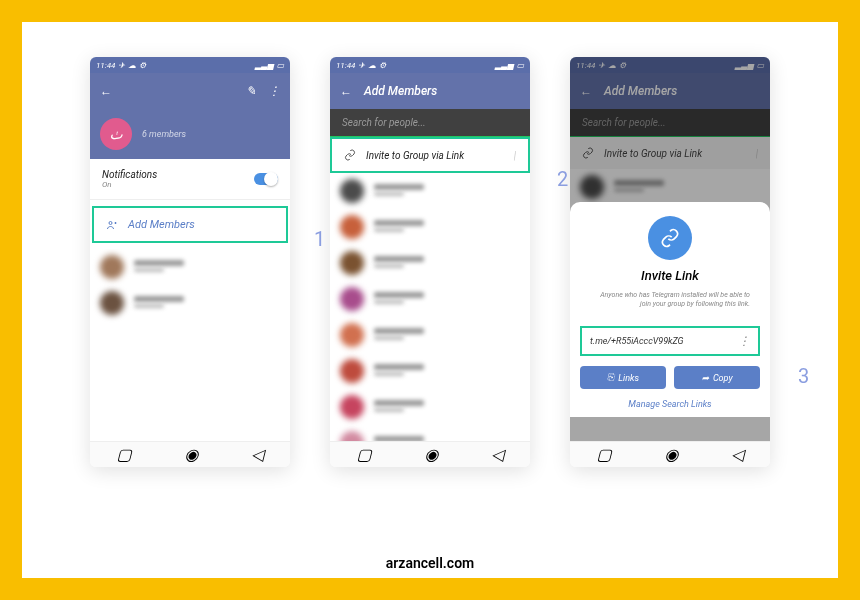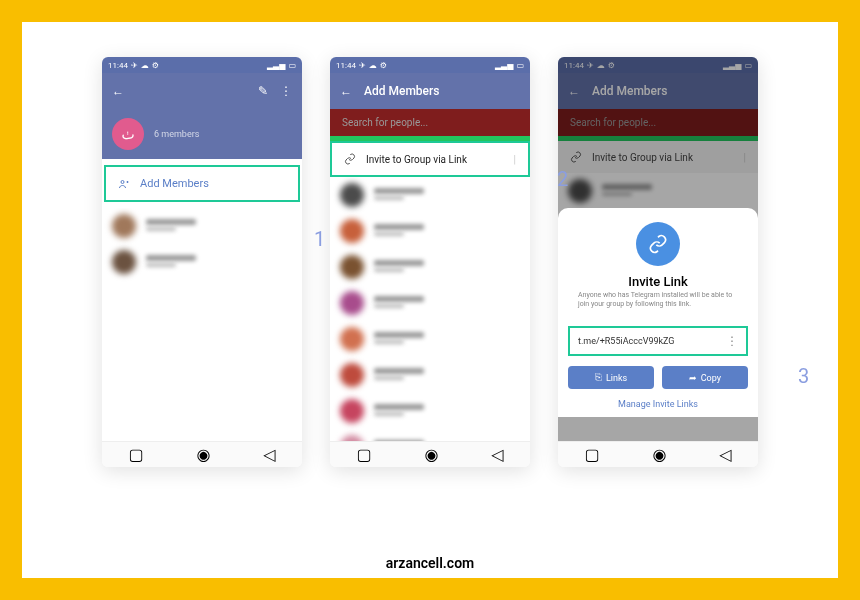--- a/index.html
+++ b/index.html
@@ -10,22 +10,23 @@
     border: 22px solid #f9be00;
     position: relative;
     display: flex;
     flex-direction: column;
   }
   .content-area {
     flex: 1;
     display: flex;
     justify-content: center;
     align-items: flex-start;
-    gap: 28px;
+    gap: 40px;
     padding: 35px 64px 0;
+    font-style: italic;
   }
   .phone {
     width: 200px;
     height: 410px;
     background: #fff;
     border-radius: 6px;
     box-shadow: 0 4px 20px rgba(0,0,0,0.12);
     display: flex;
     flex-direction: column;
     overflow: hidden;
@@ -101,25 +102,25 @@
     padding: 10px 12px;
     display: flex;
     align-items: center;
     gap: 10px;
     color: #5b7fc7;
     font-size: 11px;
     border: 2px solid #1ec997;
     margin: 6px 2px;
   }
   .search-row {
-    background: #7f1d1d;
+    background: #404040;
     padding: 8px 12px;
     font-size: 10px;
     color: #999;
-    border-bottom: 5px solid #22c55e;
+    border-bottom: 1px solid #22c55e;
   }
   .invite-row {
     background: #fff;
     padding: 10px 12px;
     display: flex;
     align-items: center;
     gap: 10px;
     font-size: 10px;
     color: #222;
     border: 2px solid #1ec997;
@@ -217,22 +218,22 @@
     color: #fff;
   }
   .sheet-title {
     font-size: 13px;
     font-weight: 500;
     margin-top: 8px;
   }
   .sheet-desc {
     font-size: 7px;
     color: #888;
-    text-align: left;
-    margin-top: 2px;
+    text-align: right;
+    margin-top: 8px;
     line-height: 1.3;
     padding: 0 10px;
   }
   .link-box {
     width: 100%;
     border: 2px solid #1ec997;
     padding: 6px 8px;
     margin-top: 17px;
     display: flex;
     justify-content: space-between;
@@ -294,20 +295,27 @@
         <span>←</span>
         <span class="spacer"></span>
         <span>✎</span>
         <span>⋮</span>
       </div>
       <div class="group-header">
         <div class="group-avatar">ٺ</div>
         <div>
           <div class="group-sub">6 members</div>
         </div>
+      </div>
+      <div class="notif-row">
+        <div>
+          <div class="notif-label">Notifications</div>
+          <div class="notif-sub">On</div>
+        </div>
+        <div class="toggle"></div>
       </div>
       <div class="add-members-row">
         <svg class="icon-svg" viewBox="0 0 24 24" fill="none" stroke="#5b7fc7" stroke-width="2">
             <circle cx="9" cy="8" r="3"></circle>
             <path d="M3 20c0-3 3-5 6-5s6 2 6 5"></path>
             <path d="M17 8h4M19 6v4"></path>
           </svg>
         <span>Add Members</span>
       </div>
       <div class="contact-list" id="list1">
@@ -487,21 +495,21 @@
           <div class="btn-row">
             <div class="btn">
               <span>⎘</span>
               <span>Links</span>
             </div>
             <div class="btn">
               <span>➦</span>
               <span>Copy</span>
             </div>
           </div>
-          <div class="manage-link">Manage Invite Links</div>
+          <div class="manage-link">Manage Search Links</div>
         </div>
       </div>
       <div class="nav-bar">
         <span>▢</span>
         <span>◉</span>
         <span>◁</span>
       </div>
     </div>
 
   </div>

